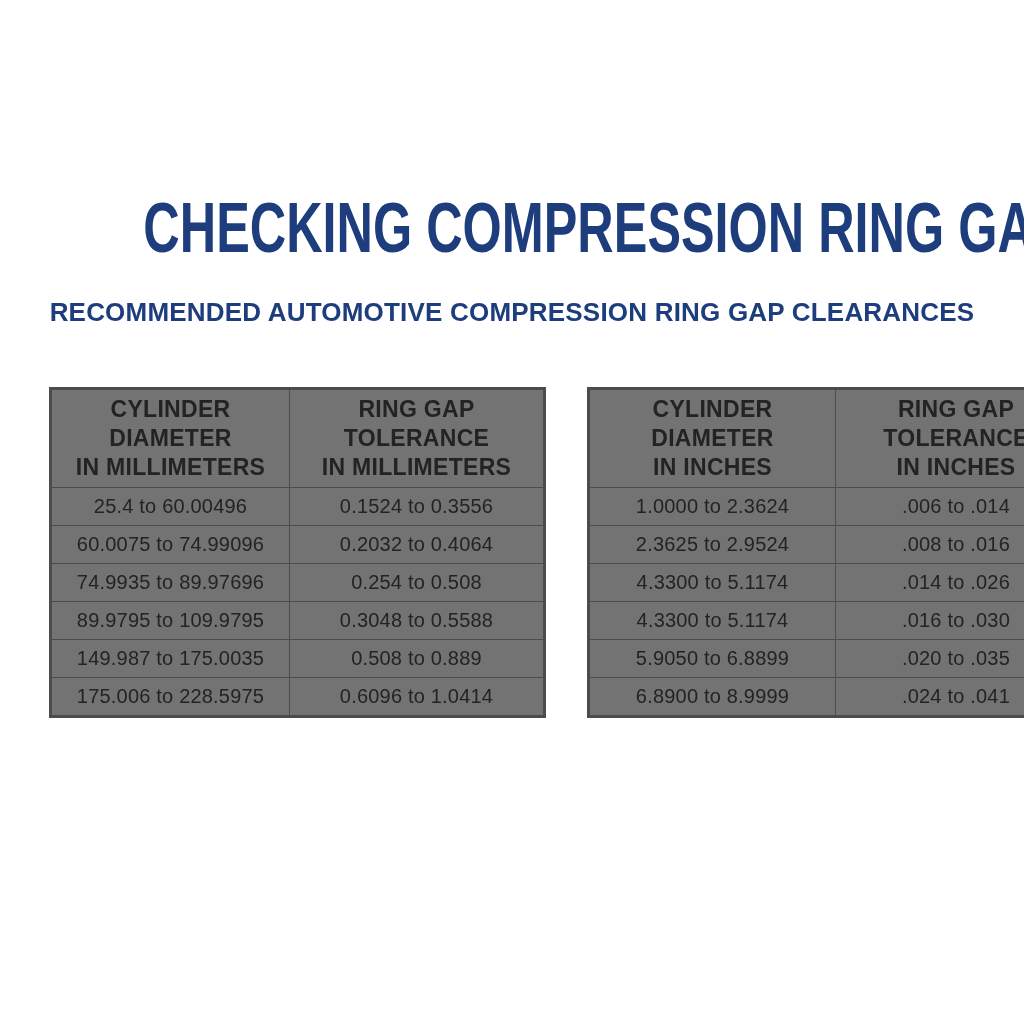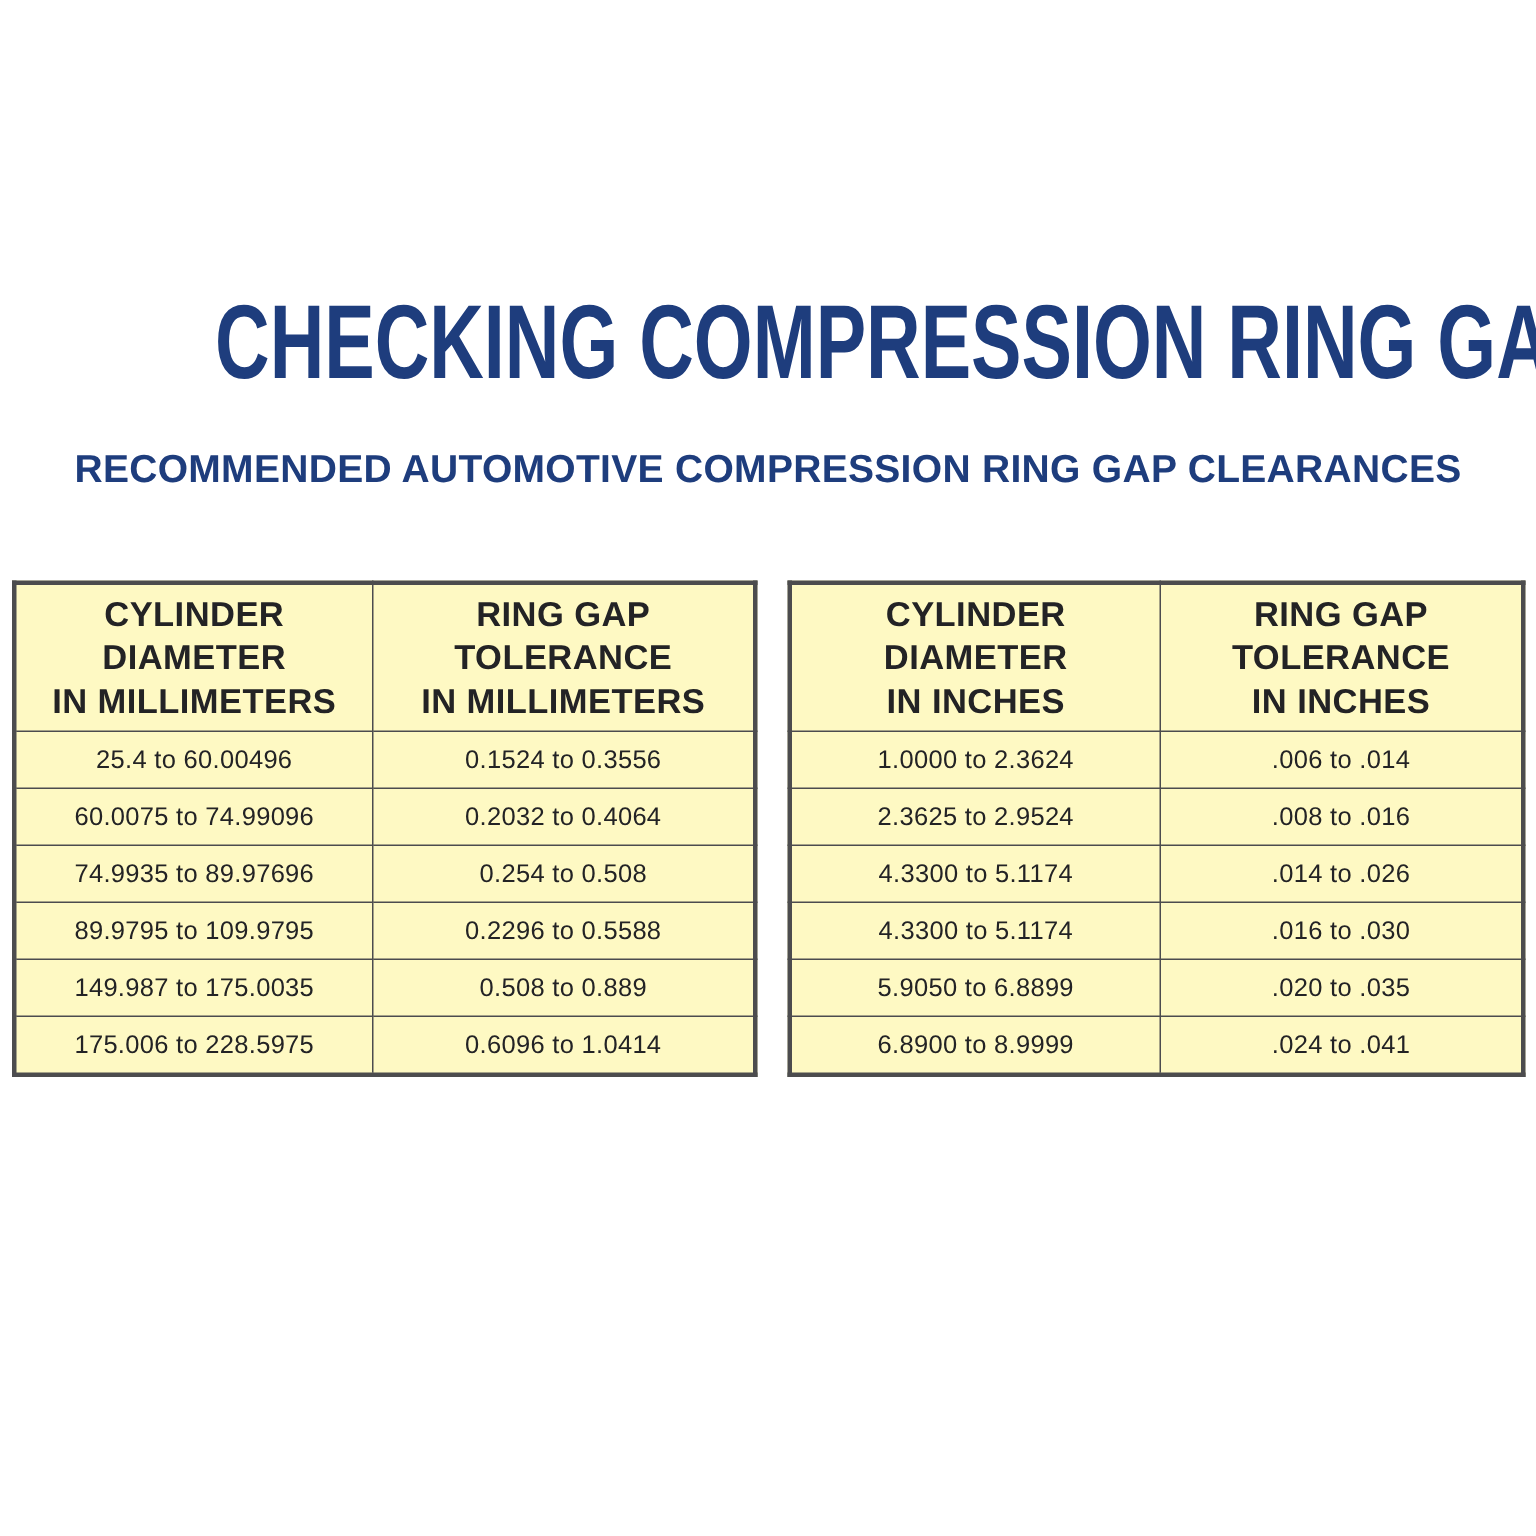--- a/index.html
+++ b/index.html
@@ -22,36 +22,37 @@
   .subtitle{
     position:absolute;top:297px;left:0;width:1024px;margin:0;
     text-align:center;font-size:26px;line-height:30px;font-weight:700;
     letter-spacing:0.2px;color:var(--blue);white-space:nowrap;
   }
   .tables{
     position:absolute;top:387px;left:8px;width:1009px;
     display:flex;justify-content:space-between;align-items:flex-start;
   }
   table.spec{
-    border-collapse:collapse;table-layout:fixed;background:#fef9c3;
+    border-collapse:collapse;table-layout:fixed;background:#737373;
     border:3px solid var(--border);
+    margin-left:41px;
   }
   table.metric{width:494px;}
   table.inches{width:489px;}
   th,td{
     border:1.5px solid var(--border);
     text-align:center;vertical-align:middle;padding:0;
     color:var(--ink);
   }
   th{
     height:97px;font-size:23px;line-height:29px;font-weight:700;
     letter-spacing:0.3px;white-space:pre-line;
   }
   td{
-    height:37px;font-size:17px;font-weight:400;letter-spacing:0.2px;
+    height:37px;font-size:20px;font-weight:400;letter-spacing:0.2px;
   }
 </style>
 </head>
 <body>
 
 <div class="page">
 
   <h1 class="title">CHECKING COMPRESSION RING GAPS</h1>
 
   <h2 class="subtitle">RECOMMENDED AUTOMOTIVE COMPRESSION RING GAP CLEARANCES</h2>
@@ -81,21 +82,21 @@
           <tr>
             <td>60.0075 to 74.99096</td>
             <td>0.2032 to 0.4064</td>
           </tr>
           <tr>
             <td>74.9935 to 89.97696</td>
             <td>0.254 to 0.508</td>
           </tr>
           <tr>
             <td>89.9795 to 109.9795</td>
-            <td>0.2296 to 0.5588</td>
+            <td>0.3048 to 0.5588</td>
           </tr>
           <tr>
             <td>149.987 to 175.0035</td>
             <td>0.508 to 0.889</td>
           </tr>
           <tr>
             <td>175.006 to 228.5975</td>
             <td>0.6096 to 1.0414</td>
           </tr>
         </tbody>

